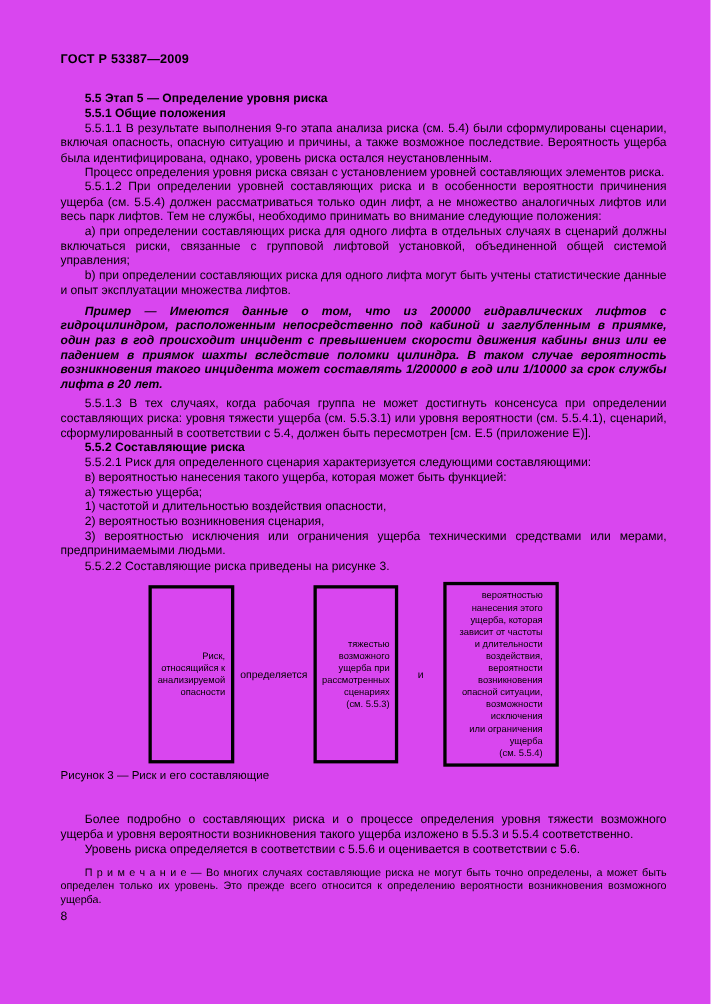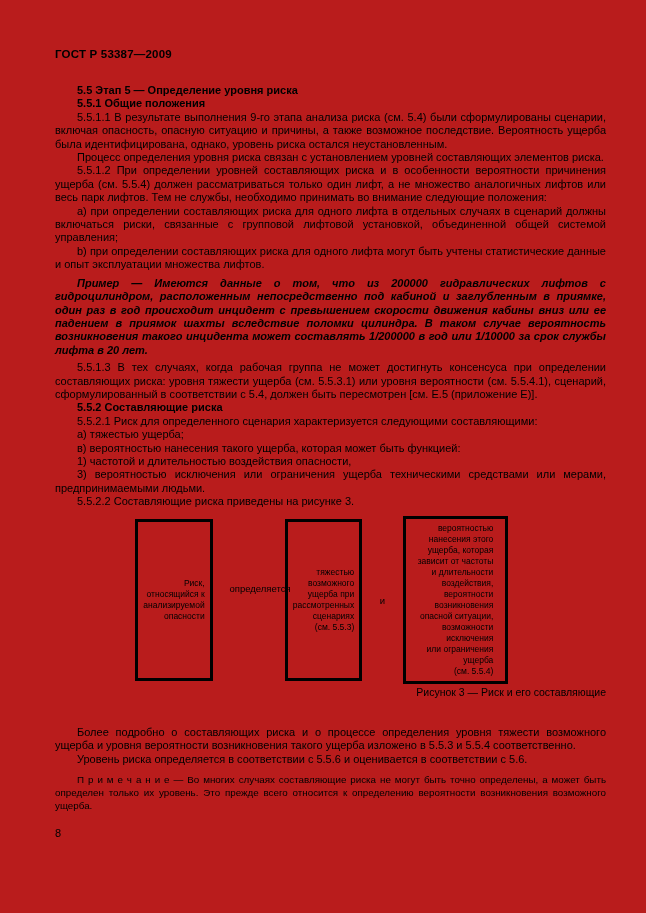--- a/index.html
+++ b/index.html
@@ -4,21 +4,21 @@
 <style>
   html, body {
     margin: 0;
     padding: 0;
     background: #ffffff;
   }
   .page {
     position: relative;
     width: 646px;
     height: 913px;
-    background: #b91c1c;
+    background: #d946ef;
     font-family: "Liberation Sans", sans-serif;
     color: #000000;
     overflow: hidden;
   }
   .doc-header {
     position: absolute;
     left: 55px;
     top: 48px;
     font-size: 11.5px;
     font-weight: bold;
@@ -70,25 +70,25 @@
     padding: 2px;
   }
   .fig-box-1 { left: 80px;  top: 5px; width: 78px;  height: 162px; }
   .fig-box-2 { left: 230px; top: 5px; width: 77px;  height: 162px; }
   .fig-box-3 { left: 348px; top: 2px; width: 105px; height: 168px; }
   .fig-connector {
     position: absolute;
     font-size: 9.5px;
     text-align: center;
   }
-  .fig-conn-1 { left: 158px; top: 68px; width: 72px; margin-left: 11px; }
+  .fig-conn-1 { left: 158px; top: 80px; width: 72px; }
   .fig-conn-2 { left: 307px; top: 80px; width: 41px; }
   .fig-caption {
     margin-top: 15px;
-    text-align: right;
+    text-align: left;
     text-indent: 0 !important;
     font-size: 10.5px;
   }
   .page-number {
     position: absolute;
     left: 55px;
     top: 827px;
     font-size: 11px;
   }
 </style>
@@ -104,23 +104,24 @@
     <p class="bold">5.5.1 Общие положения</p>
     <p>5.5.1.1 В результате выполнения 9-го этапа анализа риска (см. 5.4) были сформулированы сценарии, включая опасность, опасную ситуацию и причины, а также возможное последствие. Вероятность ущерба была идентифицирована, однако, уровень риска остался неустановленным.</p>
     <p>Процесс определения уровня риска связан с установлением уровней составляющих элементов риска.</p>
     <p>5.5.1.2 При определении уровней составляющих риска и в особенности вероятности причинения ущерба (см. 5.5.4) должен рассматриваться только один лифт, а не множество аналогичных лифтов или весь парк лифтов. Тем не службы, необходимо принимать во внимание следующие положения:</p>
     <p>а) при определении составляющих риска для одного лифта в отдельных случаях в сценарий должны включаться риски, связанные с групповой лифтовой установкой, объединенной общей системой управления;</p>
     <p>b) при определении составляющих риска для одного лифта могут быть учтены статистические данные и опыт эксплуатации множества лифтов.</p>
     <p class="example">Пример — Имеются данные о том, что из 200000 гидравлических лифтов с гидроцилиндром, расположенным непосредственно под кабиной и заглубленным в приямке, один раз в год происходит инцидент с превышением скорости движения кабины вниз или ее падением в приямок шахты вследствие поломки цилиндра. В таком случае вероятность возникновения такого инцидента может составлять 1/200000 в год или 1/10000 за срок службы лифта в 20 лет.</p>
     <p>5.5.1.3 В тех случаях, когда рабочая группа не может достигнуть консенсуса при определении составляющих риска: уровня тяжести ущерба (см. 5.5.3.1) или уровня вероятности (см. 5.5.4.1), сценарий, сформулированный в соответствии с 5.4, должен быть пересмотрен [см. Е.5 (приложение Е)].</p>
     <p class="bold">5.5.2 Составляющие риска</p>
     <p>5.5.2.1 Риск для определенного сценария характеризуется следующими составляющими:</p>
+    <p>в) вероятностью нанесения такого ущерба, которая может быть функцией:</p>
     <p>а) тяжестью ущерба;</p>
-    <p>в) вероятностью нанесения такого ущерба, которая может быть функцией:</p>
     <p>1) частотой и длительностью воздействия опасности,</p>
+    <p>2) вероятностью возникновения сценария,</p>
     <p>3) вероятностью исключения или ограничения ущерба техническими средствами или мерами, предпринимаемыми людьми.</p>
     <p>5.5.2.2 Составляющие риска приведены на рисунке 3.</p>
 
     <div class="figure">
       <div class="fig-box fig-box-1">Риск,
 относящийся к
 анализируемой
 опасности</div>
       <div class="fig-connector fig-conn-1">определяется</div>
       <div class="fig-box fig-box-2">тяжестью

